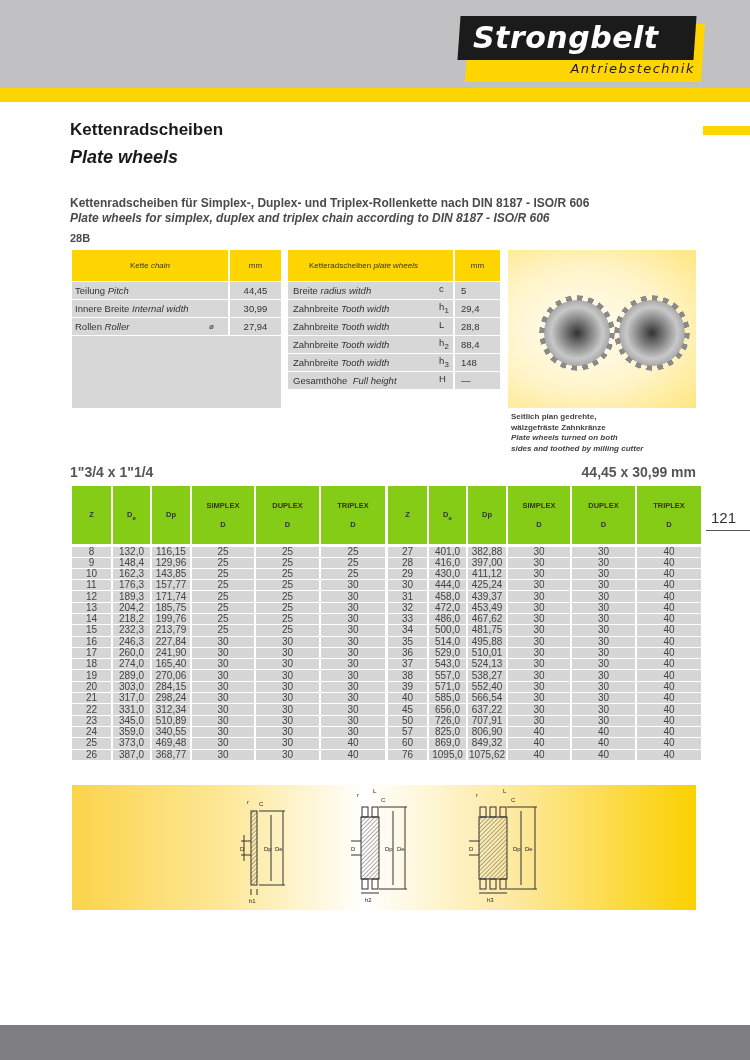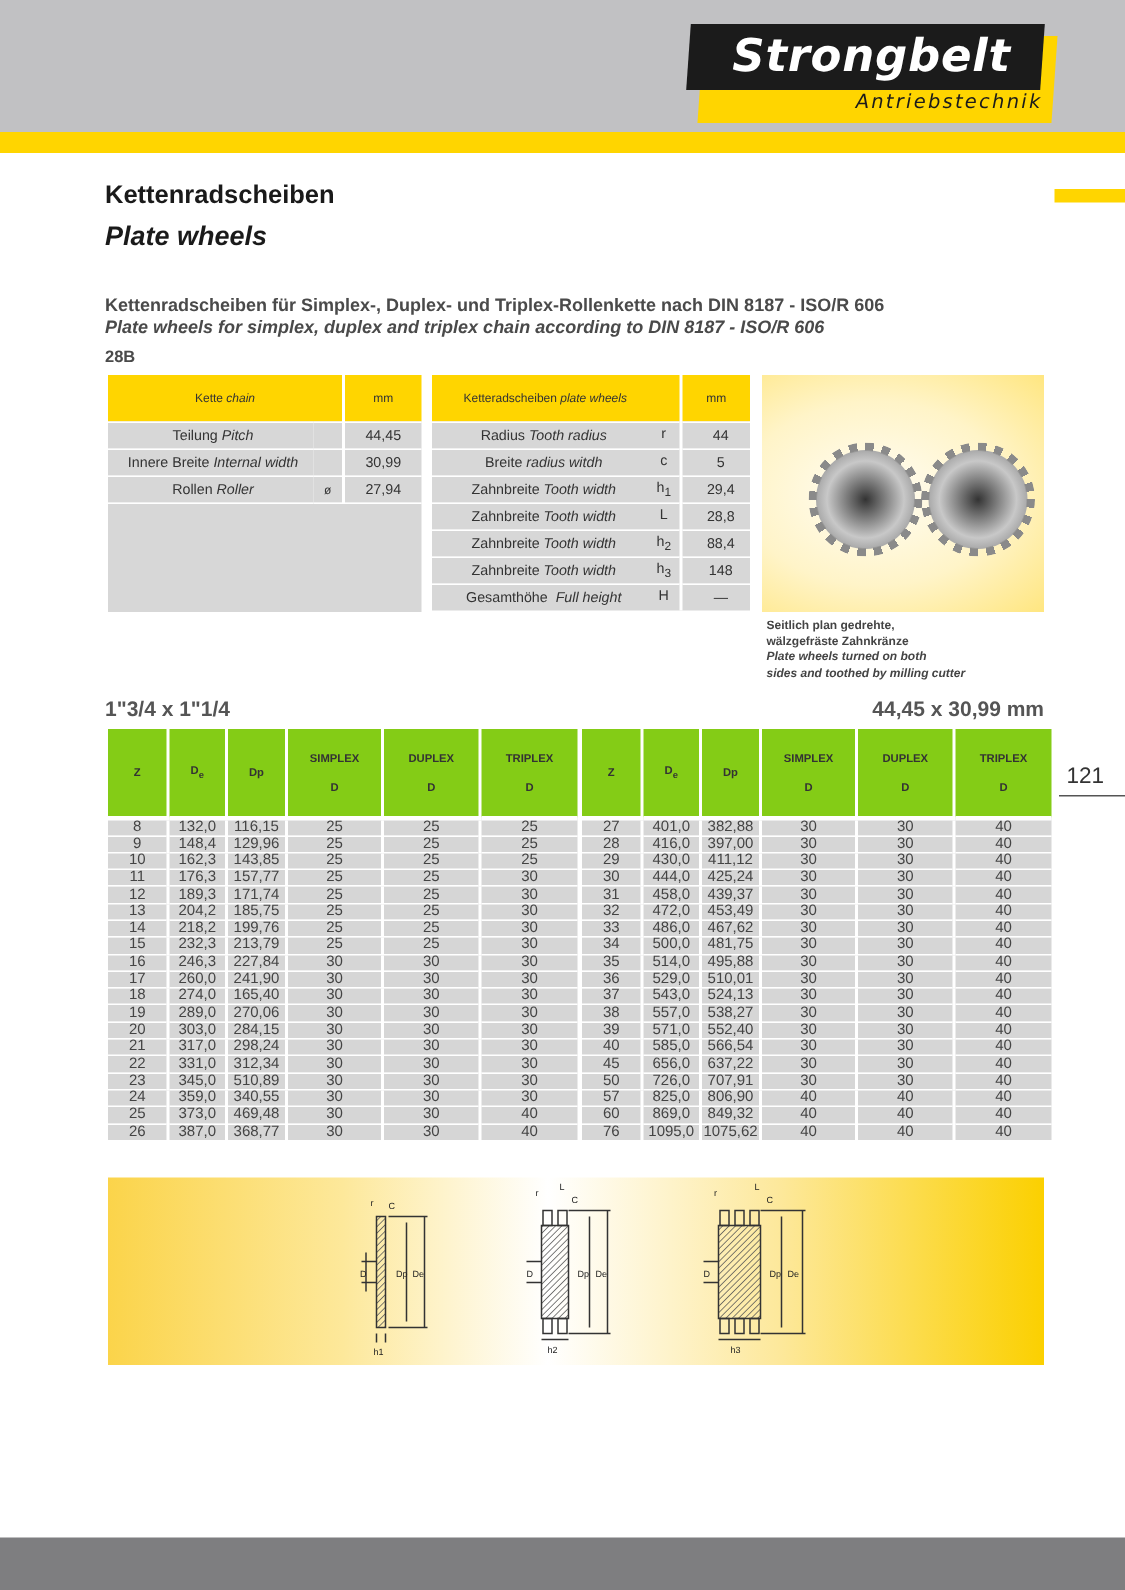--- a/index.html
+++ b/index.html
@@ -4,36 +4,36 @@
 <style>
   * { box-sizing: border-box; margin: 0; padding: 0; }
   html, body { width: 750px; height: 1060px; background: #ffffff; overflow: hidden; }
   body { position: relative; font-family: "DejaVu Sans", "Liberation Sans", sans-serif; color: #222; }
 
   .header { position: absolute; left: 0; top: 0; width: 750px; height: 88px; background: #c1c1c3; }
   .header-stripe { position: absolute; left: 0; top: 88px; width: 750px; height: 14px; background: #ffd500; }
   .logo { position: absolute; left: 455px; top: 14px; width: 255px; height: 70px; }
   .logo-yellow { position: absolute; left: 12px; top: 10px; width: 236px; height: 58px; background: #ffd500; transform: skewX(-4deg); }
   .logo-black { position: absolute; left: 4px; top: 2px; width: 236px; height: 44px; background: #1b1b1b; transform: skewX(-4deg); }
-  .logo-name { position: absolute; left: 18px; top: 6px; width: 216px; text-align: center; color: #fff; font-family: "DejaVu Sans", sans-serif; font-weight: bold; font-size: 30px; font-style: italic; letter-spacing: 0.5px; line-height: 36px; }
+  .logo-name { position: absolute; left: 18px; top: 6px; width: 216px; text-align: left; color: #fff; font-family: "DejaVu Sans", sans-serif; font-weight: bold; font-size: 30px; font-style: italic; letter-spacing: 0.5px; line-height: 36px; }
   .logo-sub { position: absolute; left: 60px; top: 46px; width: 180px; text-align: right; color: #1b1b1b; font-family: "DejaVu Sans", sans-serif; font-size: 13px; font-style: italic; letter-spacing: 1.5px; line-height: 18px; }
 
   .side-tab { position: absolute; left: 703px; top: 126px; width: 47px; height: 9px; background: #ffd500; }
 
   .title-de { position: absolute; left: 70px; top: 120px; font-size: 17px; font-weight: bold; color: #1a1a1a; font-family: "Liberation Sans", sans-serif; }
   .title-en { position: absolute; left: 70px; top: 147px; font-size: 18px; font-weight: bold; font-style: italic; color: #1a1a1a; font-family: "Liberation Sans", sans-serif; }
 
   .subtitle-de { position: absolute; left: 70px; top: 196px; font-size: 12px; font-weight: bold; color: #4a4a4a; font-family: "Liberation Sans", sans-serif; }
   .subtitle-en { position: absolute; left: 70px; top: 211px; font-size: 12px; font-weight: bold; font-style: italic; color: #4a4a4a; font-family: "Liberation Sans", sans-serif; }
   .chain-code { position: absolute; left: 70px; top: 232px; font-size: 11px; font-weight: bold; color: #4a4a4a; font-family: "Liberation Sans", sans-serif; }
 
   table { border-collapse: collapse; font-family: "Liberation Sans", sans-serif; }
   .spec-table td, .spec-table th { font-size: 9.5px; color: #333; }
   .spec-table th { background: #ffd500; font-weight: normal; height: 31px; font-size: 8px; }
-  .spec-table td { background: #d7d7d7; height: 18px; border-top: 1px solid #fff; text-align: center; }
+  .spec-table td { background: #d7d7d7; height: 18px; border-top: 1px solid #fff; }
   .spec-table .sep { border-left: 2px solid #fff; }
 
   .chain-table { position: absolute; left: 72px; top: 250px; width: 209px; }
   .wheel-table { position: absolute; left: 288px; top: 250px; width: 212px; }
 
   .photo { position: absolute; left: 508px; top: 250px; width: 188px; height: 158px; background: radial-gradient(ellipse at 40% 50%, #fffdf5 0%, #fff4c8 55%, #ffe680 100%); overflow: hidden; }
   .gear { position: absolute; width: 66px; height: 66px; border-radius: 50%; background: radial-gradient(circle, #333 0%, #777 25%, #c8c8c8 55%, #6f6f6f 100%); }
   .gear::before { content: ""; position: absolute; left: -5px; top: -5px; width: 76px; height: 76px; border-radius: 50%; background: repeating-conic-gradient(#8a8a8a 0deg 9deg, transparent 9deg 18deg); -webkit-mask: radial-gradient(circle, transparent 32px, #000 33px); mask: radial-gradient(circle, transparent 32px, #000 33px); }
   .gear-1 { left: 36px; top: 50px; }
   .gear-2 { left: 111px; top: 50px; }
@@ -119,25 +119,20 @@
   <thead>
     <tr>
       <th colspan="2" style="text-align:left;padding-left:21px;">
         <span>Ketteradscheiben</span>
         <i>plate wheels</i>
       </th>
       <th class="sep" style="width:46px;text-align:center;">mm</th>
     </tr>
   </thead>
   <tbody>
-    <tr>
-      <td style="padding-left:5px;"><span>Radius</span> <i>Tooth radius</i></td>
-      <td style="width:22px;"><span>r</span><sub></sub></td>
-      <td class="sep" style="padding-left:6px;">44</td>
-    </tr>
     <tr>
       <td style="padding-left:5px;"><span>Breite</span> <i>radius witdh</i></td>
       <td><span>c</span><sub></sub></td>
       <td class="sep" style="padding-left:6px;">5</td>
     </tr>
     <tr>
       <td style="padding-left:5px;"><span>Zahnbreite</span> <i>Tooth width</i></td>
       <td><span>h</span><sub>1</sub></td>
       <td class="sep" style="padding-left:6px;">29,4</td>
     </tr>

